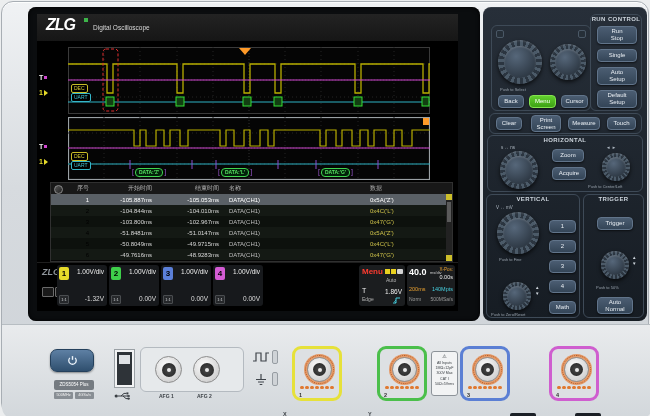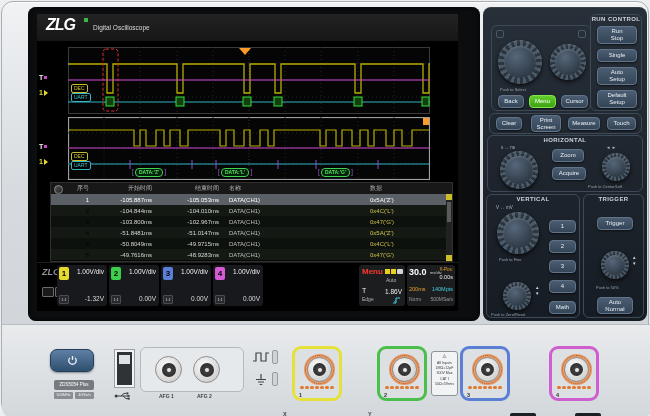--- a/index.html
+++ b/index.html
@@ -317,21 +317,21 @@
           <span style="position:absolute;left:3px;top:22px;font-size:7px;color:#eee;">T</span>
           <span style="position:absolute;left:3px;top:31px;font-size:5px;color:#b4b4b4;">Edge</span>
           <span style="position:absolute;right:3px;top:23px;font-size:6.5px;color:#eee;">1.86V</span>
           <svg style="position:absolute;right:4px;top:31px;" width="9" height="9">
                 <path d="M1,7 H4 V2 H8" fill="none" stroke="#45cede" stroke-width="1"></path>
                 <path d="M4,4 l-1.5,1.5 1.5,1.5" fill="none" stroke="#45cede" stroke-width="0.8"></path>
               </svg>
         </div>
 
         <div class="sbox" style="left:370px;width:48px;">
-          <span style="position:absolute;left:2px;top:2px;font-size:9px;font-weight:bold;color:#fff;">30.0</span>
+          <span style="position:absolute;left:2px;top:2px;font-size:9px;font-weight:bold;color:#fff;">40.0</span>
           <span style="position:absolute;left:23px;top:5px;font-size:4px;color:#ccc;">ms/div</span>
           <span style="position:absolute;right:2px;top:2px;font-size:4.5px;color:#e8a030;">X-Pos:</span>
           <span style="position:absolute;right:2px;top:9px;font-size:5.5px;color:#eee;">0.00s</span>
           <span style="position:absolute;left:2px;top:21px;font-size:5.5px;color:#e8a030;">200ms</span>
           <span style="position:absolute;right:2px;top:21px;font-size:5.5px;color:#45cede;">140Mpts</span>
           <span style="position:absolute;left:2px;top:31px;font-size:5px;color:#9a9a9a;">Norm</span>
           <span style="position:absolute;right:2px;top:31px;font-size:5px;color:#9a9a9a;">500MSa/s</span>
         </div>
       </div>
     </div>

